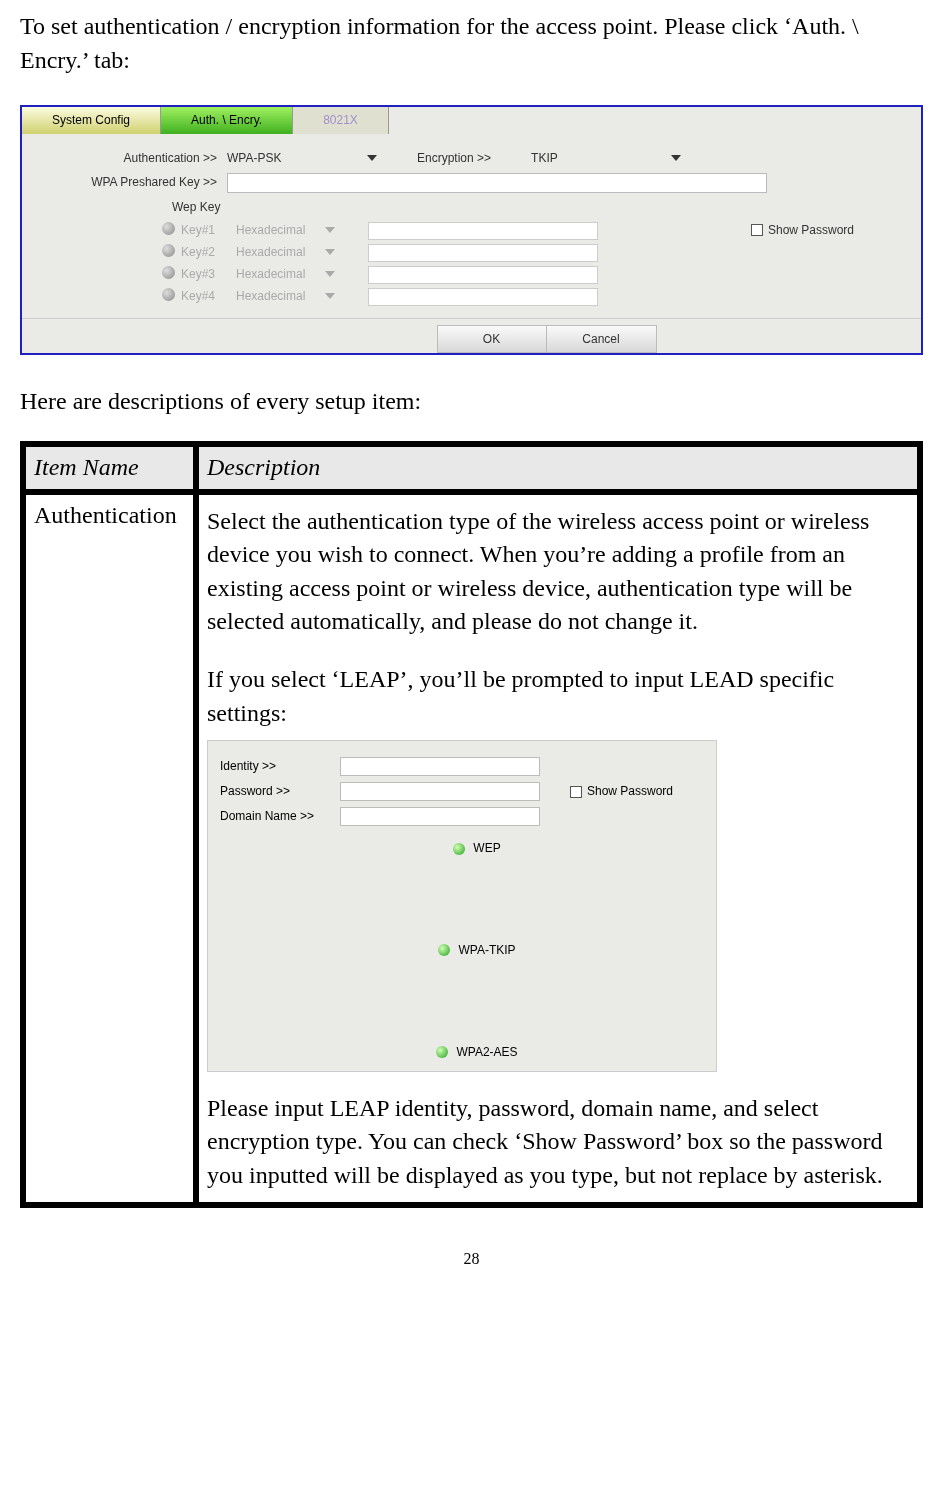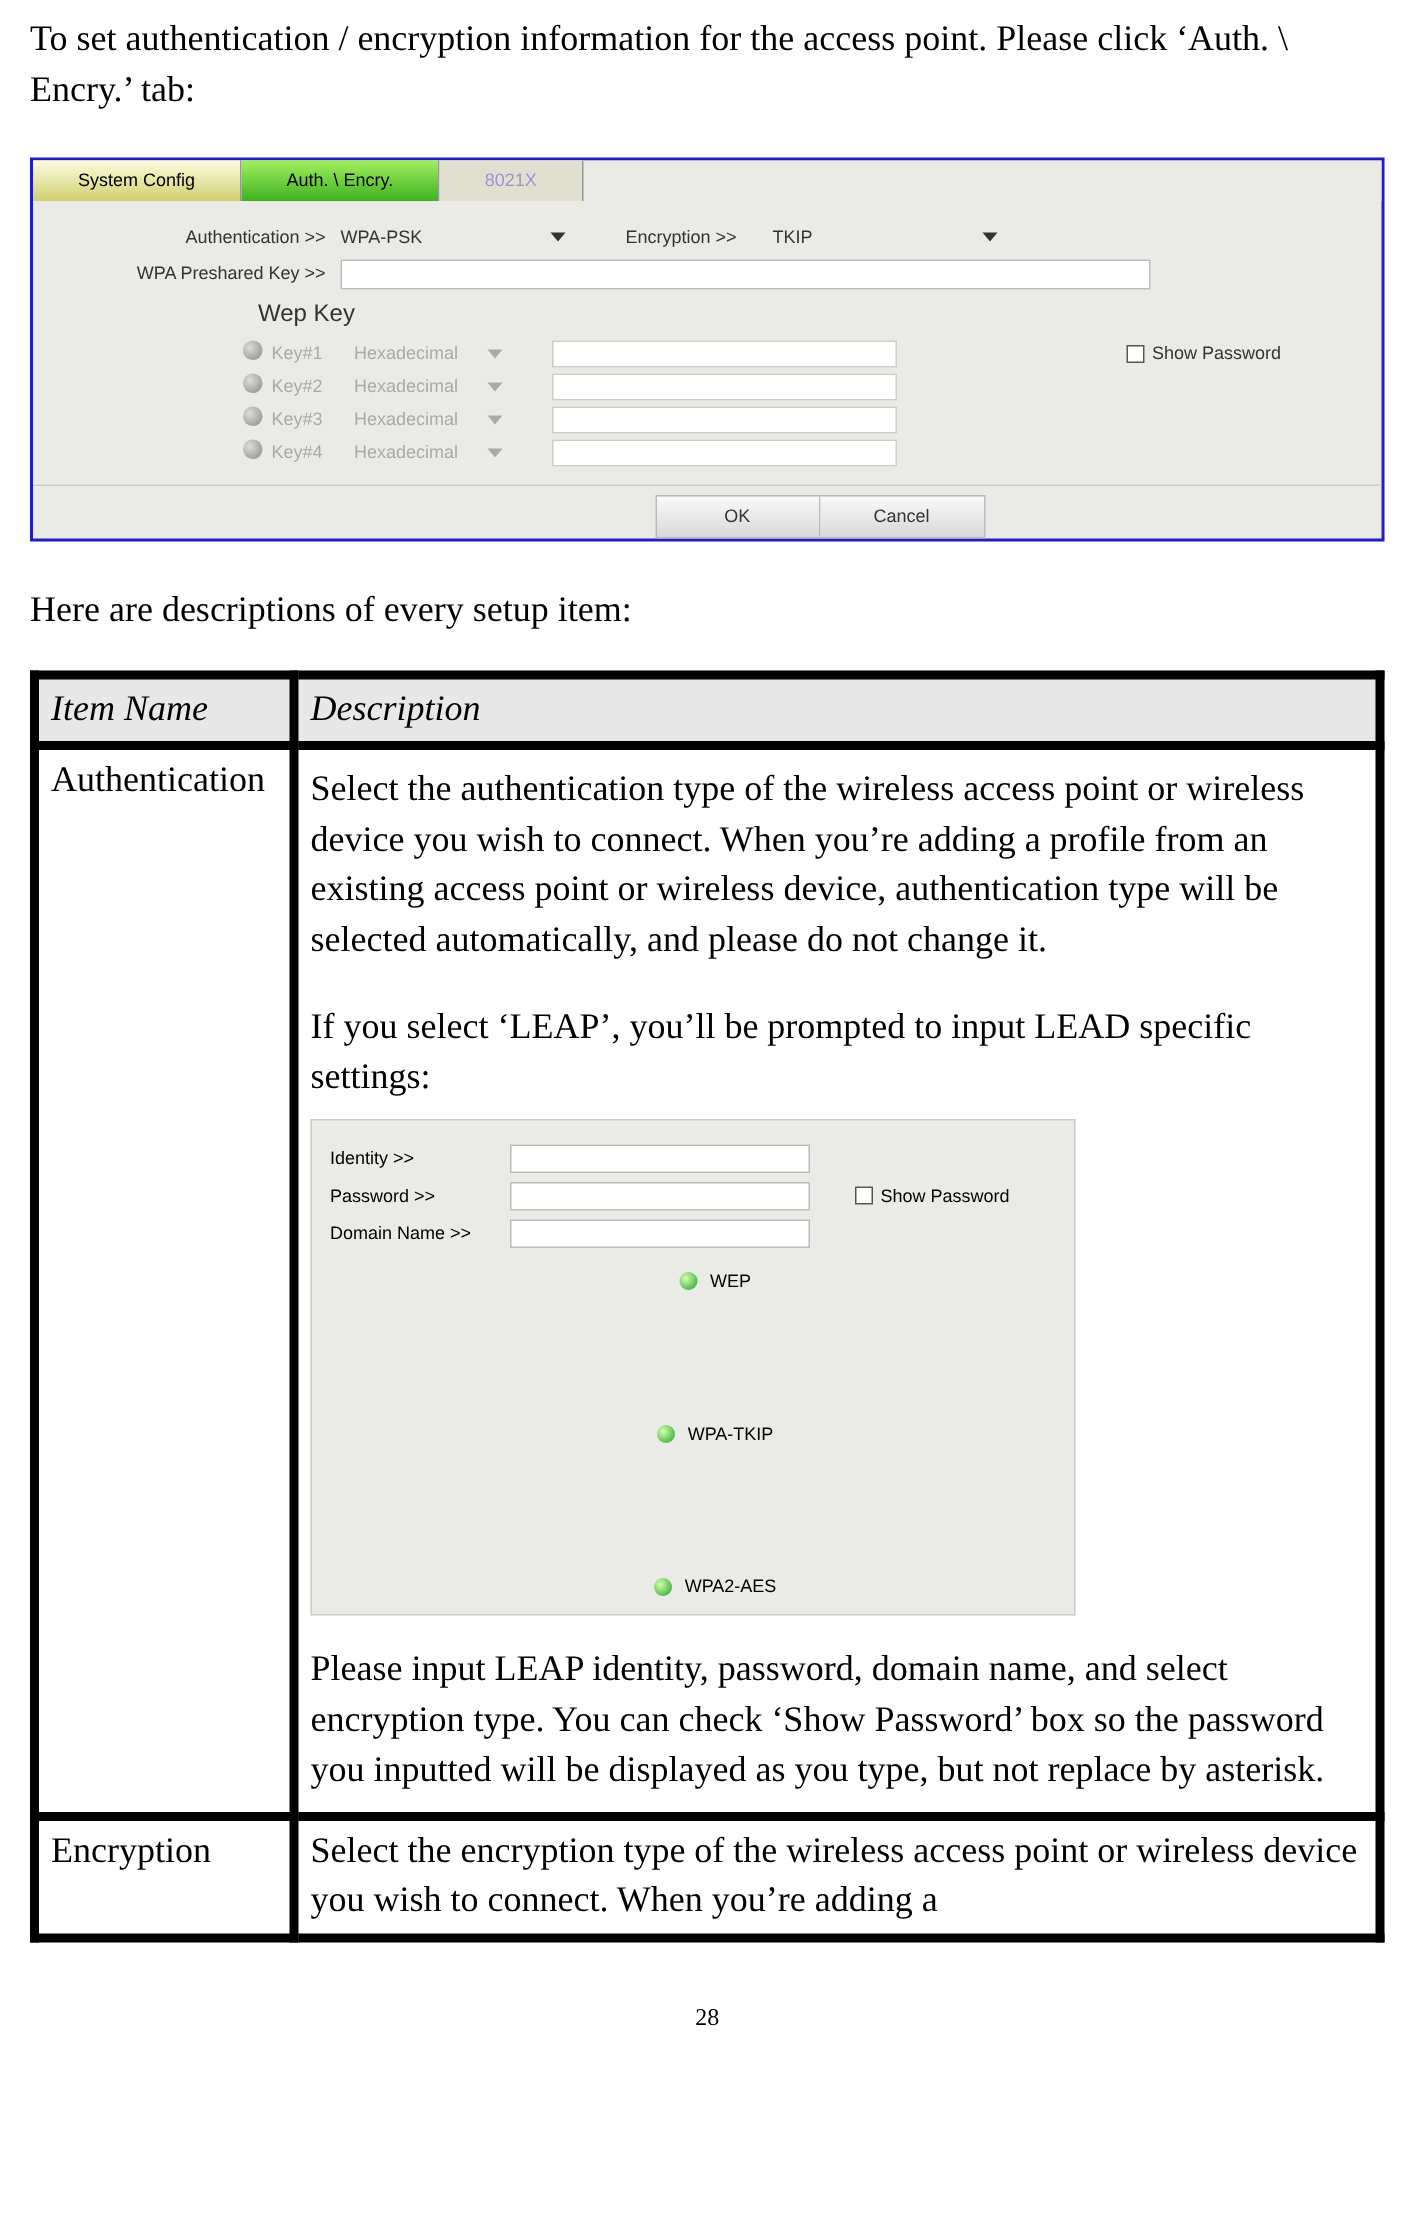--- a/index.html
+++ b/index.html
@@ -60,21 +60,21 @@
       width:150px;
     }
     .dd span { flex:1; }
     .dd .tri, .tri {
       width:0;height:0;border-left:5px solid transparent;border-right:5px solid transparent;border-top:6px solid #333;margin-left:20px;
     }
     .txt {
       background:#fff;border:1px solid #bbb;height:20px;width:380px;
     }
 
-    .wep-section-label { font-size:16px; margin: 6px 0 2px 130px;}
+    .wep-section-label { font-size:12px; margin: 6px 0 2px 130px;}
     .wk-row { display:flex; align-items:flex-start; margin:4px 0 4px 120px;}
     .radio-dot {
       width:13px;height:13px;border-radius:50%;
       background:radial-gradient(circle at 35% 35%, #ddd, #888);
       margin-right:6px;
     }
     .wk-lbl { width:55px; color:#aaa; font-size:12px;}
     .wk-dd { width:120px; display:flex; align-items:center; color:#aaa; font-size:12px;}
     .wk-dd .tri{border-top-color:#aaa;}
     .wk-txt { background:#fff;border:1px solid #ccc;height:18px;width:230px;margin-left:12px;}
@@ -152,21 +152,21 @@
 
   <div class="form-body">
 
     <div class="row">
       <div class="lbl">Authentication &gt;&gt;</div>
       <div class="dd">
         <span>WPA-PSK</span>
         <div class="tri"></div>
       </div>
       <div style="width:40px;"></div>
-      <div class="lbl" style="width:auto;margin-right:24px;">Encryption &gt;&gt;</div>
+      <div class="lbl" style="width:auto;margin-right:40px;">Encryption &gt;&gt;</div>
       <div class="dd">
         <span>TKIP</span>
         <div class="tri"></div>
       </div>
     </div>
 
     <div class="row">
       <div class="lbl">WPA Preshared Key &gt;&gt;</div>
       <div class="txt" style="width:540px;"></div>
     </div>
@@ -272,20 +272,16 @@
                 <div class="dot-green"></div>
                 <span>WPA2-AES</span>
               </div>
         </div>
       </div>
 
       <p class="cell-para">Please input LEAP identity, password, domain name, and select encryption type. You can check ‘Show Password’ box so the password you inputted will be displayed as you type, but not replace by asterisk.</p>
     </td>
   </tr>
 
-  <tr>
-    <td class="name">Encryption</td>
-    <td>Select the encryption type of the wireless access point or wireless device you wish to connect. When you’re adding a</td>
-  </tr>
 </tbody>
   </table>
 
 <div class="page-no">28</div>
 
 </body></html>

